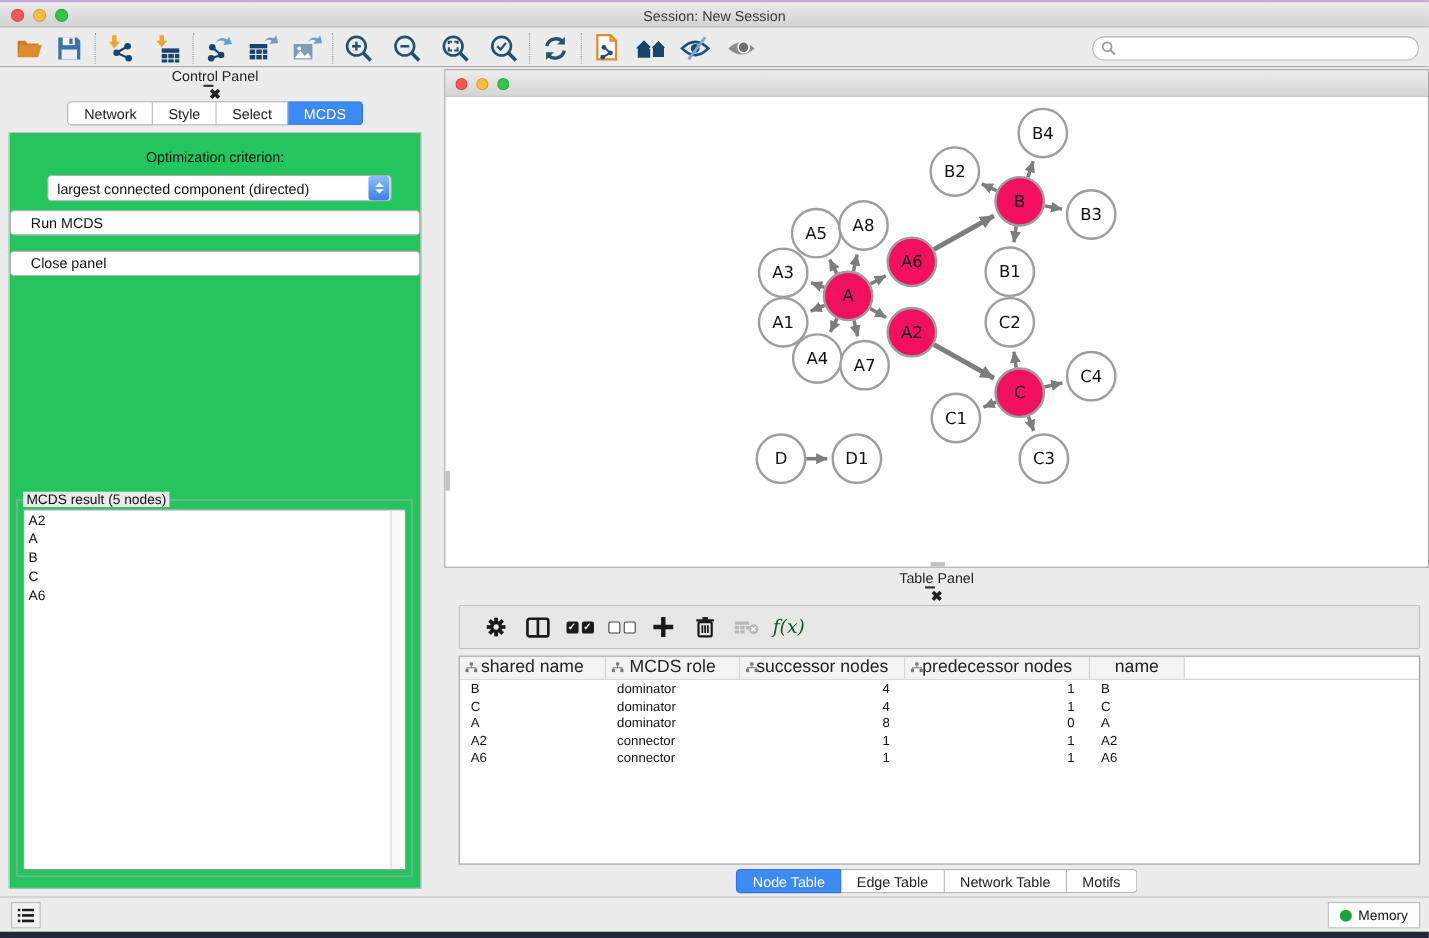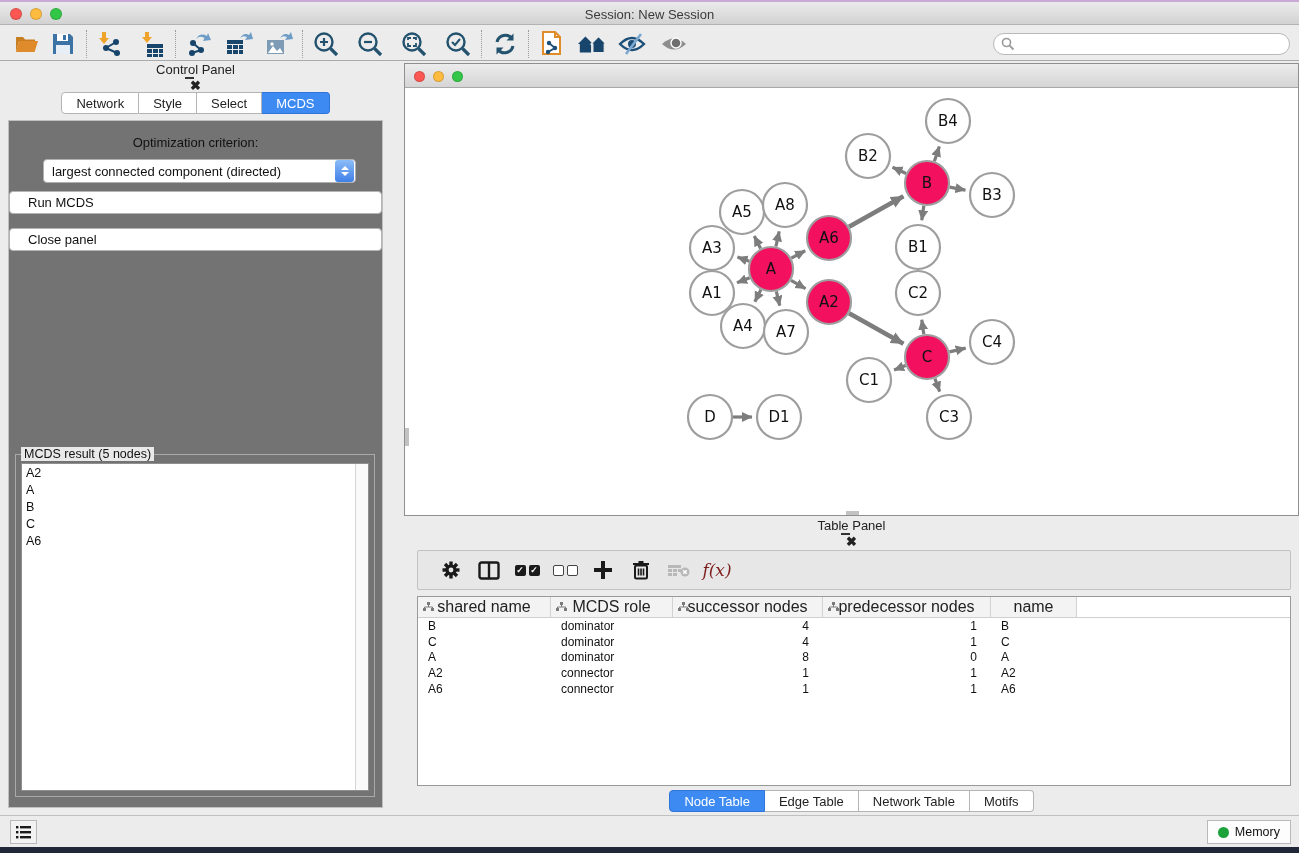--- a/index.html
+++ b/index.html
@@ -29,21 +29,21 @@
   .panel-head .spacer{flex:1;}
   .float-box { width:9px; height:9px; border:1.5px solid #333; margin-right:12px; }
   .close-x { font-size:13px; font-weight:bold; color:#222; line-height:1; }
   .seg-tabs { display:flex; justify-content:center; }
   .seg { height:22px; padding:0 14px; background:#fff; border:1px solid #b4b4b4; border-left:none;
     font-size:13px; color:#222; display:flex; align-items:center; }
   .seg:first-child { border-left:1px solid #b4b4b4; border-radius:4px 0 0 4px; }
   .seg:last-child { border-radius:0 4px 4px 0; }
   .seg.active { background:#3d8bf2; border-color:#2f74d8; color:#fff; }
   .cp-content { position:absolute; left:8px; right:8px; top:58px; bottom:6px;
-    background:#737373; border:1px solid #c0c0c0; }
+    background:#22c55e; border:1px solid #c0c0c0; }
   .opt-label { text-align:center; margin-top:14px; font-size:13px; color:#111; }
   .combo { position:absolute; left:34px; right:26px; top:38px; height:24px; background:#fff;
     border:1px solid #b0b0b0; border-radius:4px; display:flex; align-items:center; }
   .combo-text { flex:1; padding-left:8px; font-size:13px; color:#111; white-space:nowrap; overflow:hidden; }
   .combo-step { width:19px; height:22px; border-radius:3px; margin-right:1px;
     background:linear-gradient(#8cbcf8,#3f80e8); display:flex; flex-direction:column;
     align-items:center; justify-content:center; gap:2px; }
   .tri-up { width:0; height:0; border-left:4px solid transparent; border-right:4px solid transparent; border-bottom:4px solid #fff; }
   .tri-dn { width:0; height:0; border-left:4px solid transparent; border-right:4px solid transparent; border-top:4px solid #fff; }
   .btn-row { position:absolute; top:70px; left:0; right:0; display:flex; justify-content:center; gap:14px;flex-direction:column; }
@@ -63,21 +63,21 @@
   .net-title { position:absolute; width:100%; text-align:center; top:4px; font-size:13px; color:#333; }
   .net-canvas { position:relative; width:893px; height:427px; background:#fff; }
   .vscroll-frag { position:absolute; left:0px; top:340px; width:4px; height:18px; background:#c2c2c2; }
   .hscroll-frag { position:absolute; left:441px; bottom:0px; width:13px; height:4px; background:#c2c2c2; }
 
   
   .table-panel { position:absolute; left:404px; top:518px; width:895px; height:296px; background:#ececec; }
   .tp-toolbar { position:absolute; left:13px; right:8px; top:32px; height:40px; background:#e7e7e7;
     border:1px solid #c2c2c2; border-radius:2px; display:flex; align-items:center; padding-left:14px; gap:0; }
   .tp-icon { width:38px; height:30px; display:flex; align-items:center; justify-content:center; }
-  .fx { font-family:"DejaVu Serif", serif; font-style:italic; font-size:17px; color:#7f1d1d; }
+  .fx { font-family:"DejaVu Serif", serif; font-style:italic; font-size:17px; color:#14532d; }
   .chkpair { display:flex; gap:3px; }
   .chk { width:11px; height:11px; background:#1a1a1a; border-radius:2px; color:#fff; font-size:9px;
     display:flex; align-items:center; justify-content:center; font-weight:bold; }
   .unchk { width:11px; height:11px; background:#fff; border:1.5px solid #444; border-radius:2px; }
   .data-table { position:absolute; left:13px; right:8px; top:78px; bottom:28px; background:#fff; border:1px solid #999; overflow:hidden; }
   .thead { display:flex; height:21px; border-bottom:1px solid #cfcfcf; font-size:16px; color:#222; }
   .th { background:#f3f3f3; border-right:1px solid #d2d2d2; display:flex; align-items:center; justify-content:center; gap:5px; position:relative; }
   .th .tree { position:absolute; left:5px; top:5px; }
   .trow { display:flex; height:15.8px; font-size:12px; color:#111; }
   .td { padding:0 10px; overflow:hidden; white-space:nowrap; display:flex; align-items:center; }

